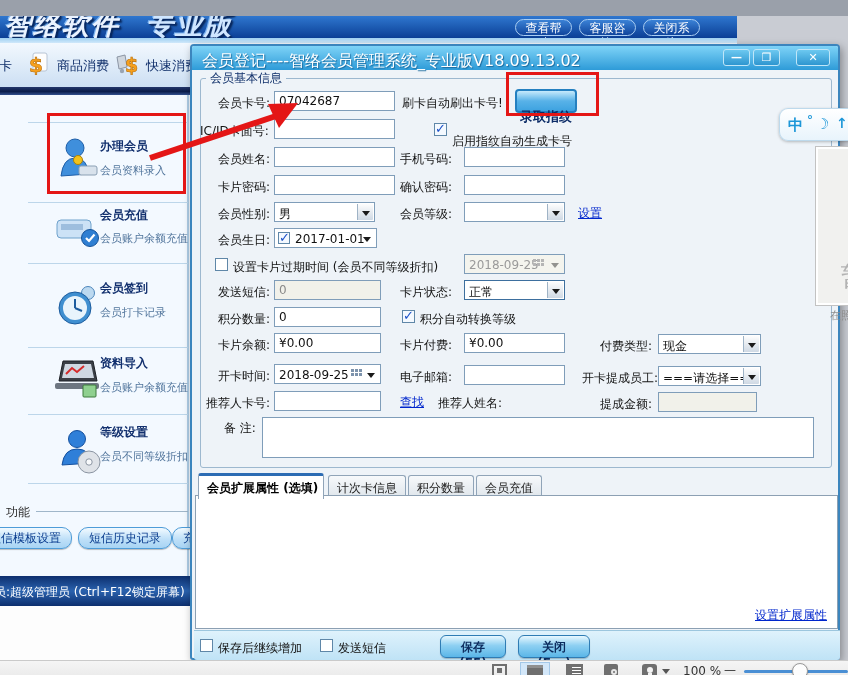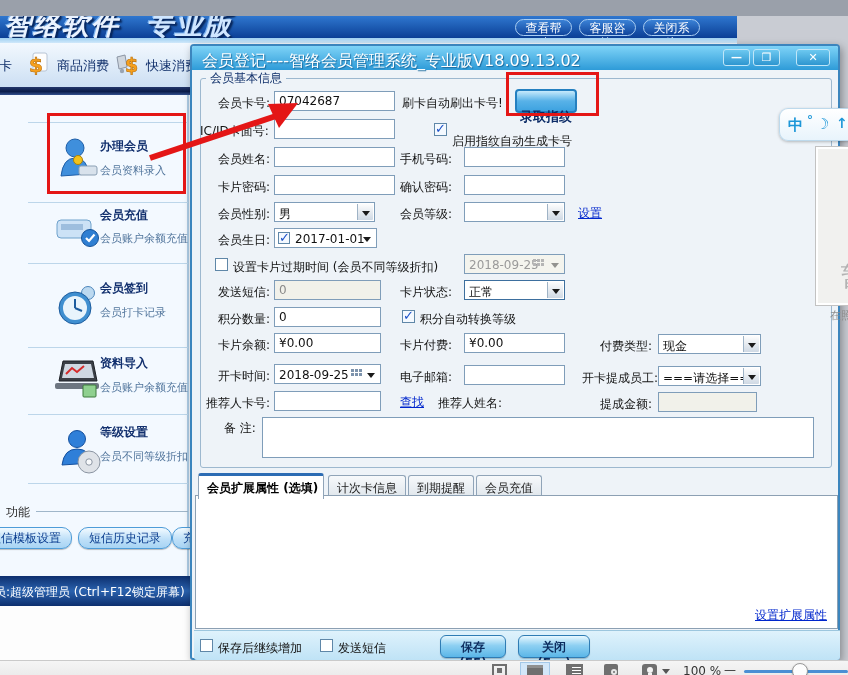--- a/index.html
+++ b/index.html
@@ -313,21 +313,21 @@
     <textarea class="abs txt" style="left: 70px; top: 371px; width: 552px; height: 41px; resize: none;"></textarea>
 
     <div class="abs photo">
 
       <div class="abs photo-txt">暂无相片</div>
     </div>
     <div class="abs photo-hint">在照片上点右键,可以拍照哦.</div>
 
     <div class="tab active" style="left:6px;width:126px;">会员扩展属性 (选填)</div>
     <div class="tab" style="left:136px;top:429px;width:78px;">计次卡信息</div>
-    <div class="tab" style="left:216px;top:429px;width:66px;">到期提醒</div>
+    <div class="tab" style="left:216px;top:429px;width:66px;">积分数量</div>
     <div class="tab" style="left:284px;top:429px;width:66px;">会员充值</div>
     <style>.tab.active{top:427px;}</style>
     <div class="abs tabpane">
       <div class="abs link" style="right:10px;bottom:4px;">设置扩展属性</div>
     </div>
 
     <div class="abs dlg-footer">
       <span class="cb" style="left:6px;top:8px;"></span>
       <span class="abs cb-lab" style="left:24px;top:9px;">保存后继续增加</span>
       <span class="cb" style="left:126px;top:8px;"></span>

